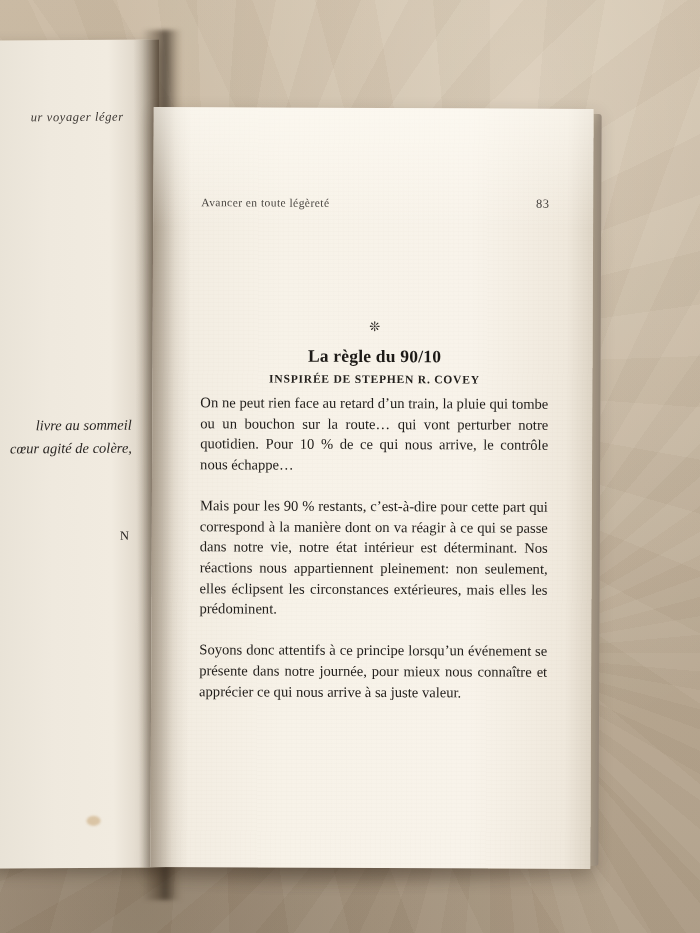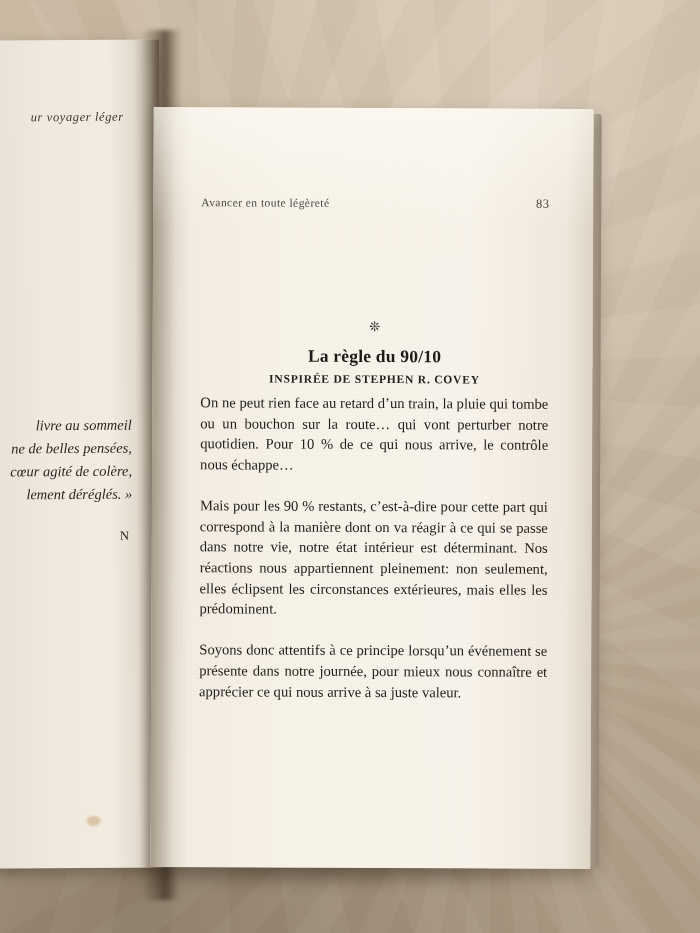--- a/index.html
+++ b/index.html
@@ -312,23 +312,21 @@
   <div class="carpet-noise"></div>
 
   <div class="book">
 
     <div class="book-shadow"></div>
 
     <div class="page-left">
       <div class="left-text left-running">ur voyager léger</div>
       <div class="left-text left-quote">
         <div>livre au sommeil</div>
-        <div>ne de belles pensées,</div>
         <div> cœur agité de colère,</div>
-        <div>lement déréglés. »</div>
       </div>
       <div class="left-text left-attrib">N</div>
       <div class="page-left-stain"></div>
     </div>
 
     <div class="gutter"></div>
 
     <div class="page-edge"></div>
 
     <div class="page-right">

